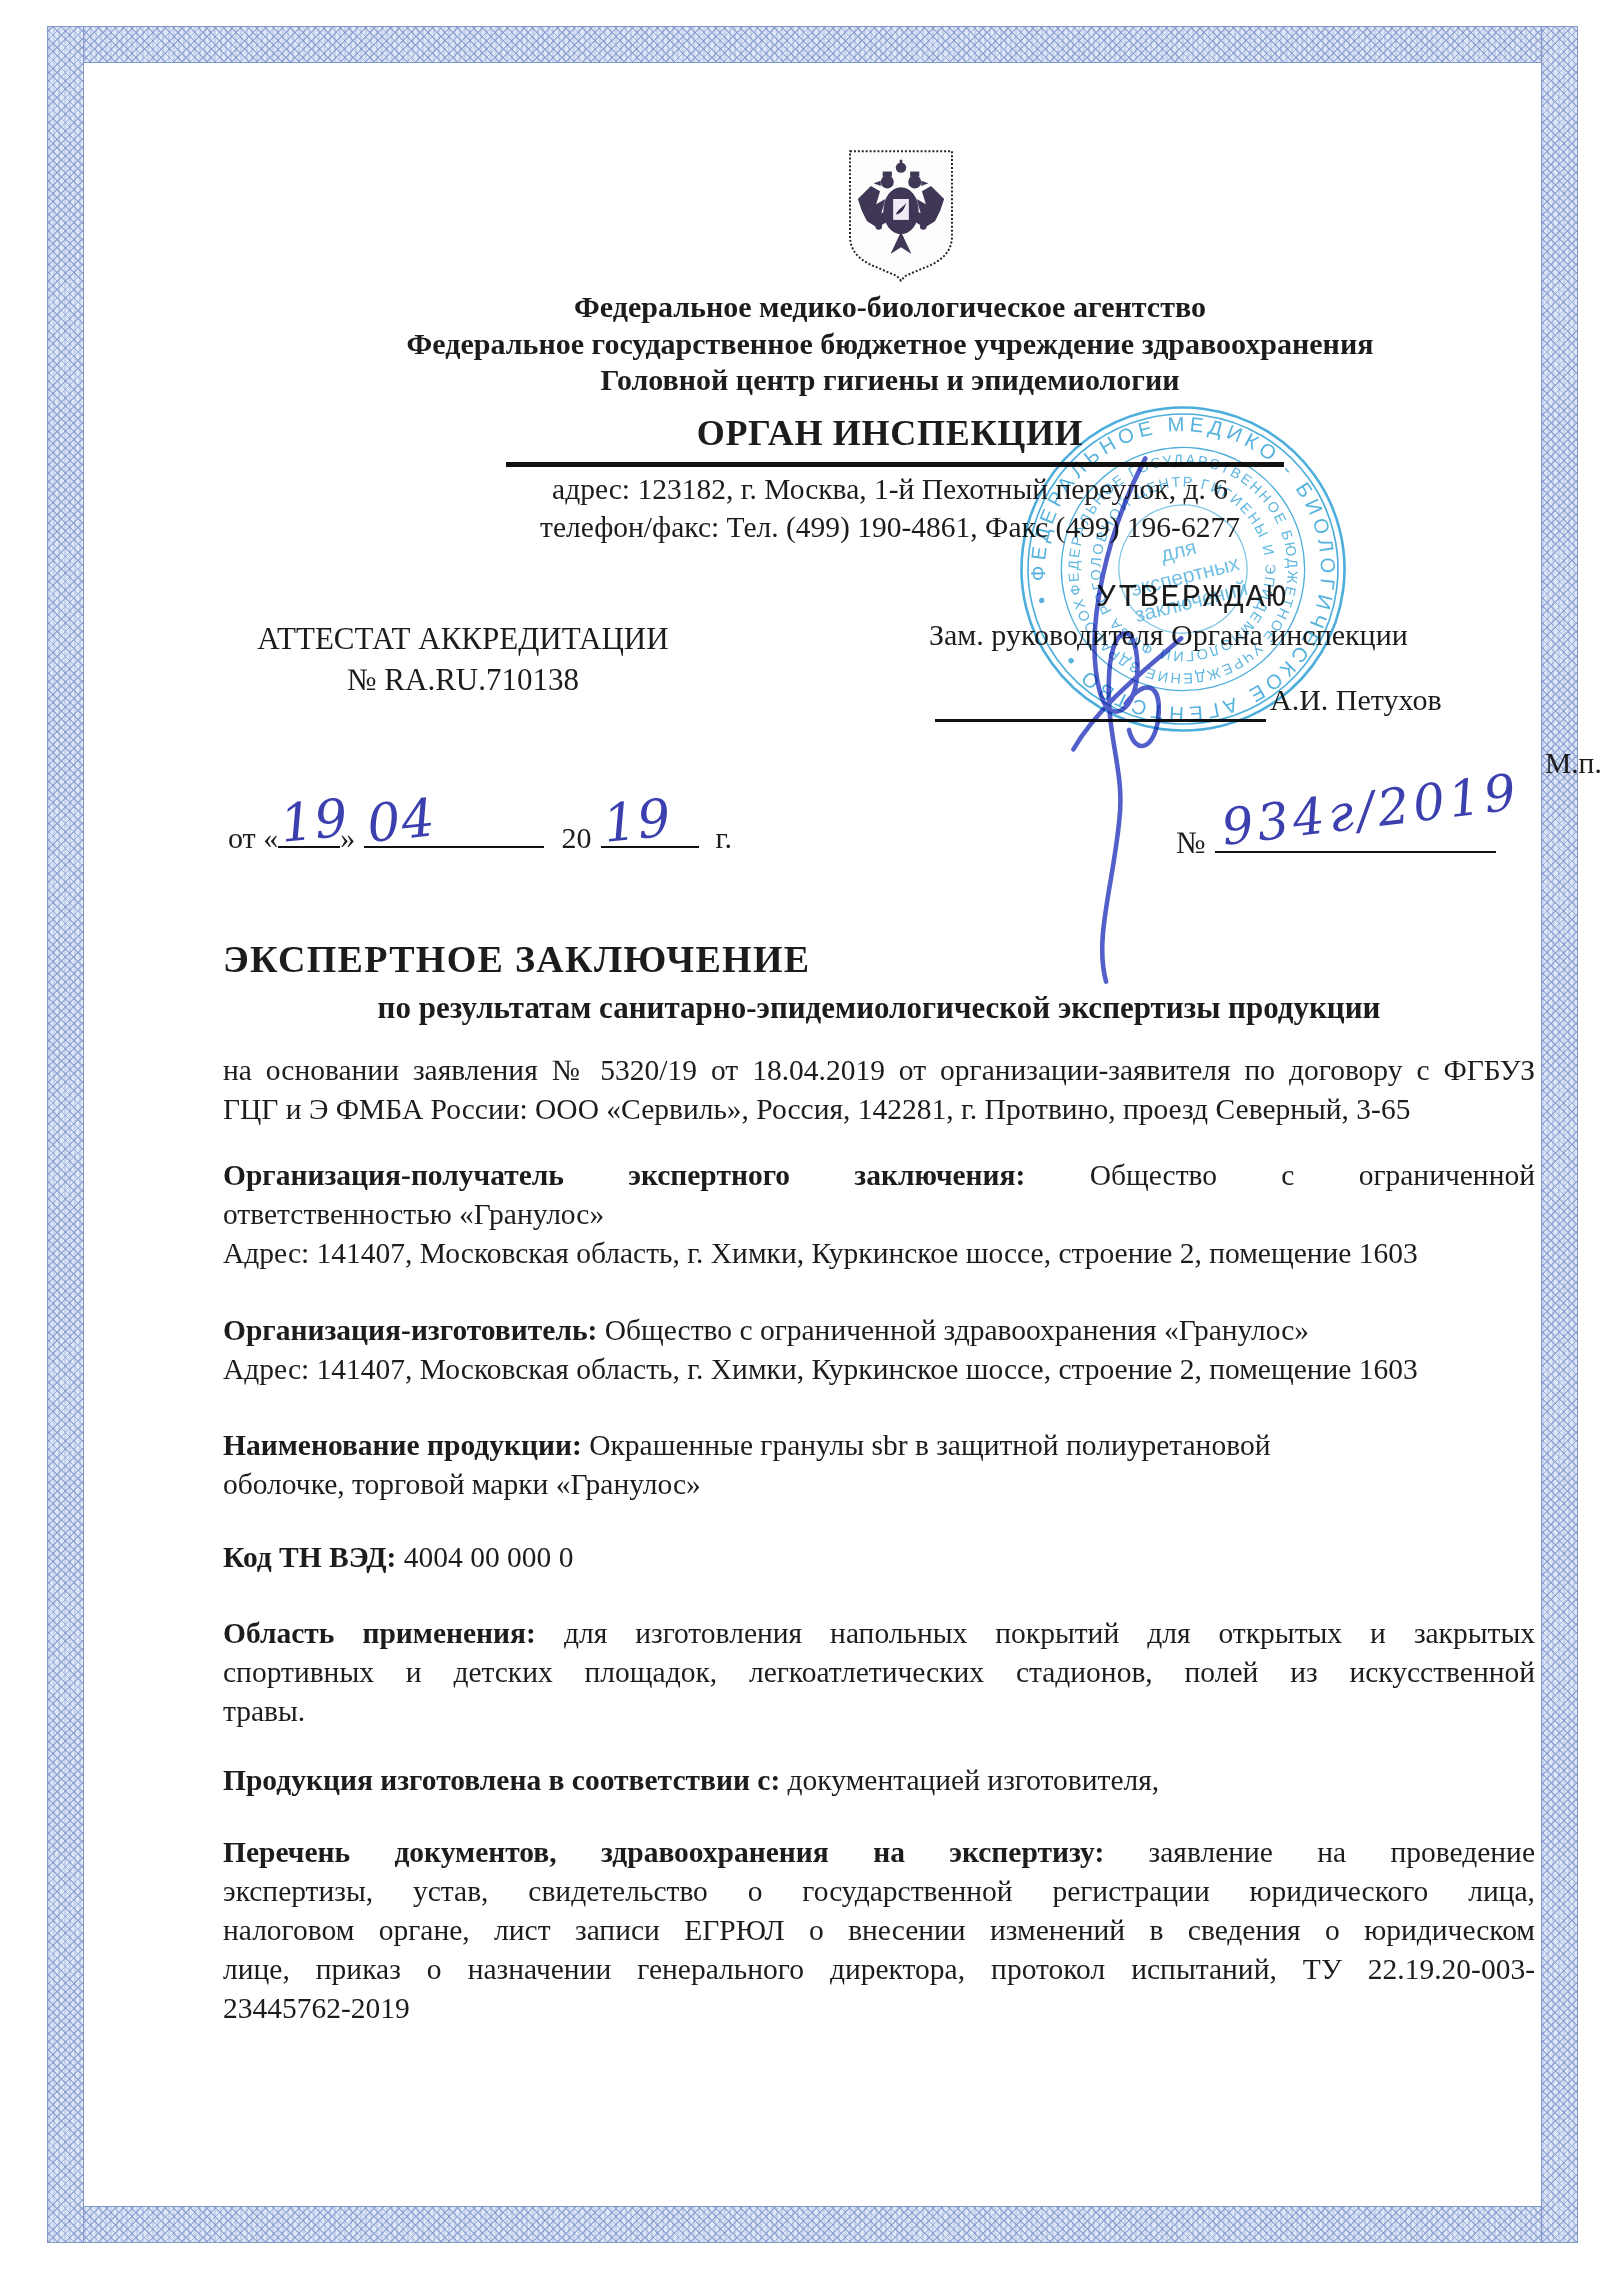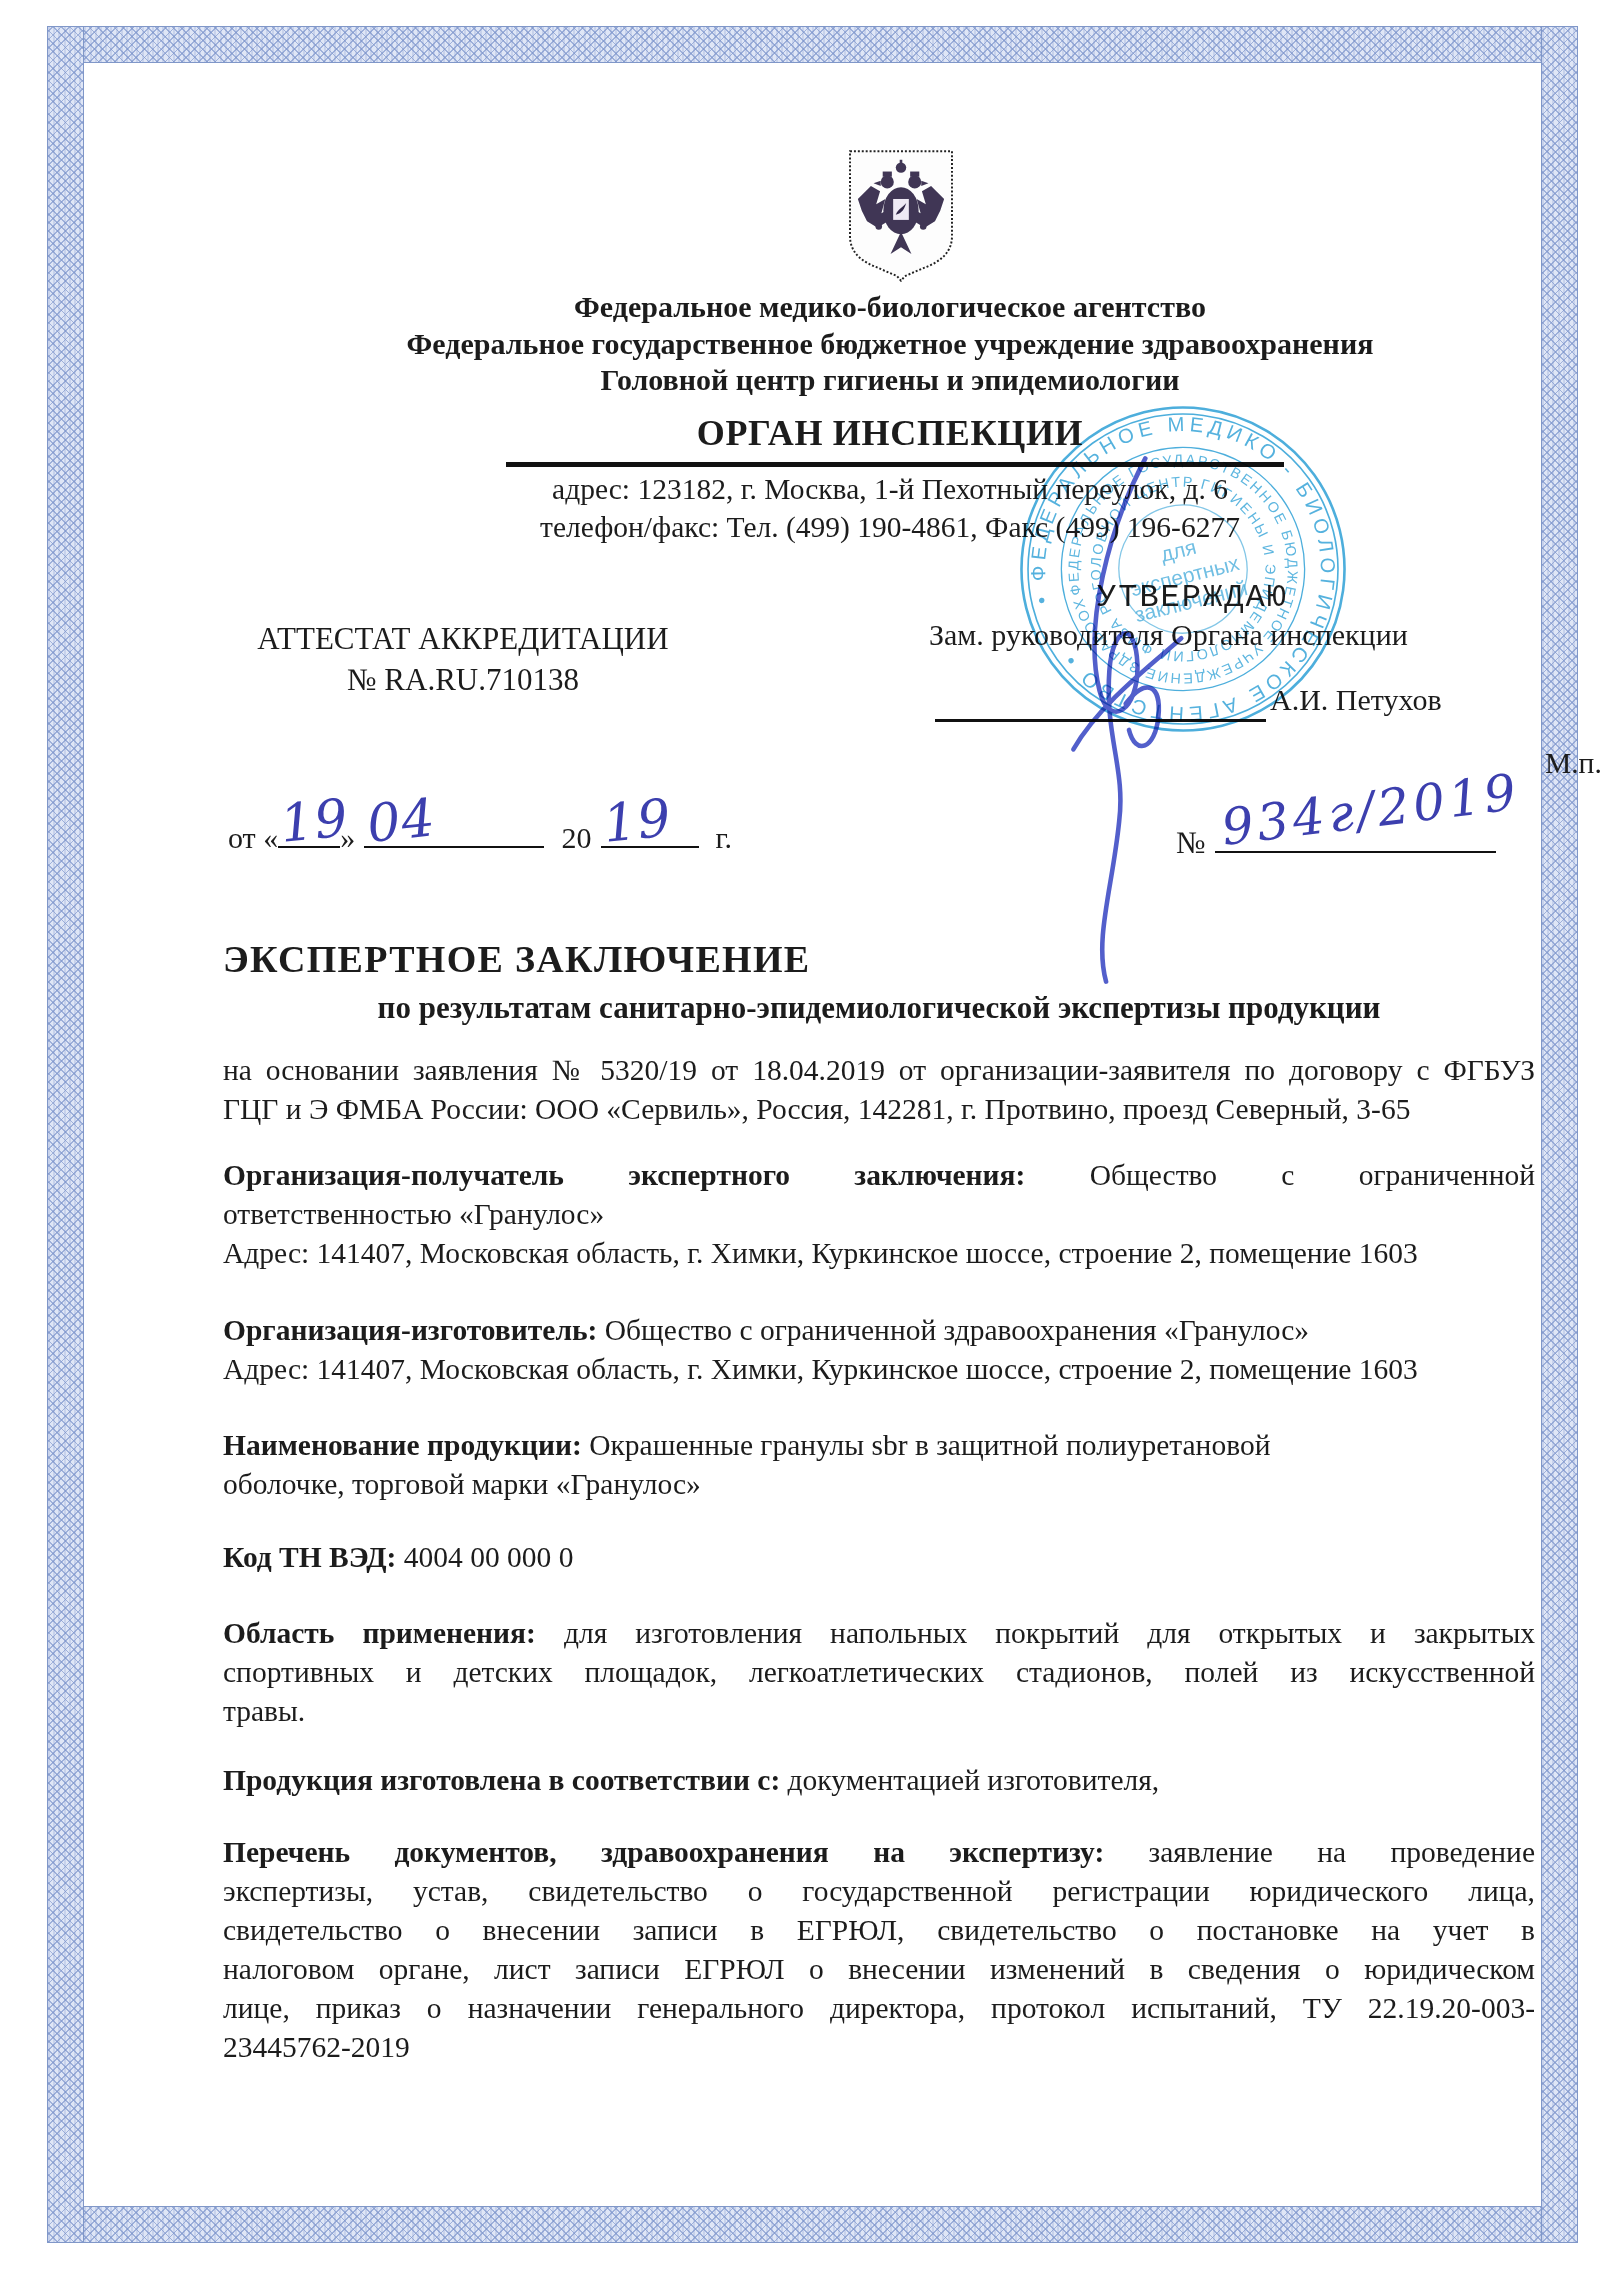--- a/index.html
+++ b/index.html
@@ -210,21 +210,20 @@
       <div class="ln">травы.</div>
     </div>
 
     <div class="para m-accordance">
       <div class="ln"><b>Продукция изготовлена в соответствии с:</b><span> документацией изготовителя,</span></div>
     </div>
 
     <div class="para m-documents">
       <div class="ln stretch"><b>Перечень документов, здравоохранения на экспертизу:</b><span> заявление на проведение</span></div>
       <div class="ln stretch">экспертизы, устав, свидетельство о государственной регистрации юридического лица,</div>
-      <div class="ln stretch">свидетельство о внесении записи в ЕГРЮЛ, свидетельство о постановке на учет в</div>
       <div class="ln stretch">налоговом органе, лист записи ЕГРЮЛ о внесении изменений в сведения о юридическом</div>
       <div class="ln stretch">лице, приказ о назначении генерального директора, протокол испытаний, ТУ 22.19.20-003-</div>
       <div class="ln">23445762-2019</div>
     </div>
   </div>
 
 </div>
 
 
 </body></html>

